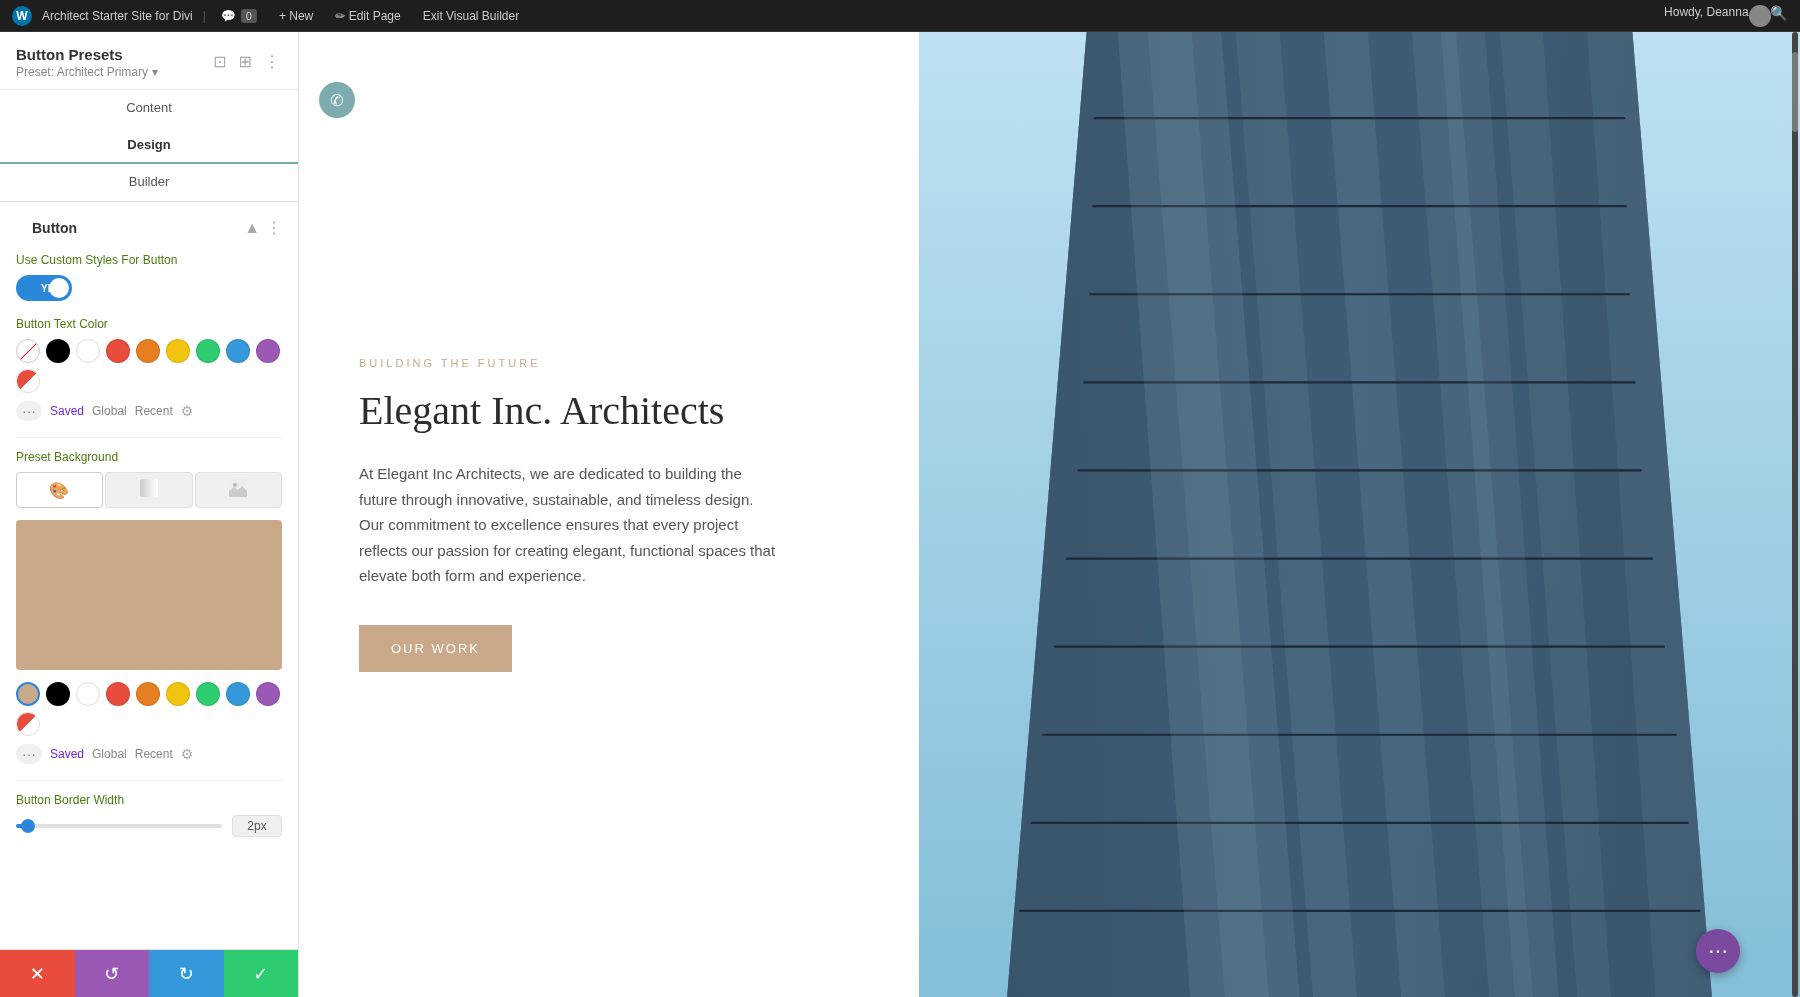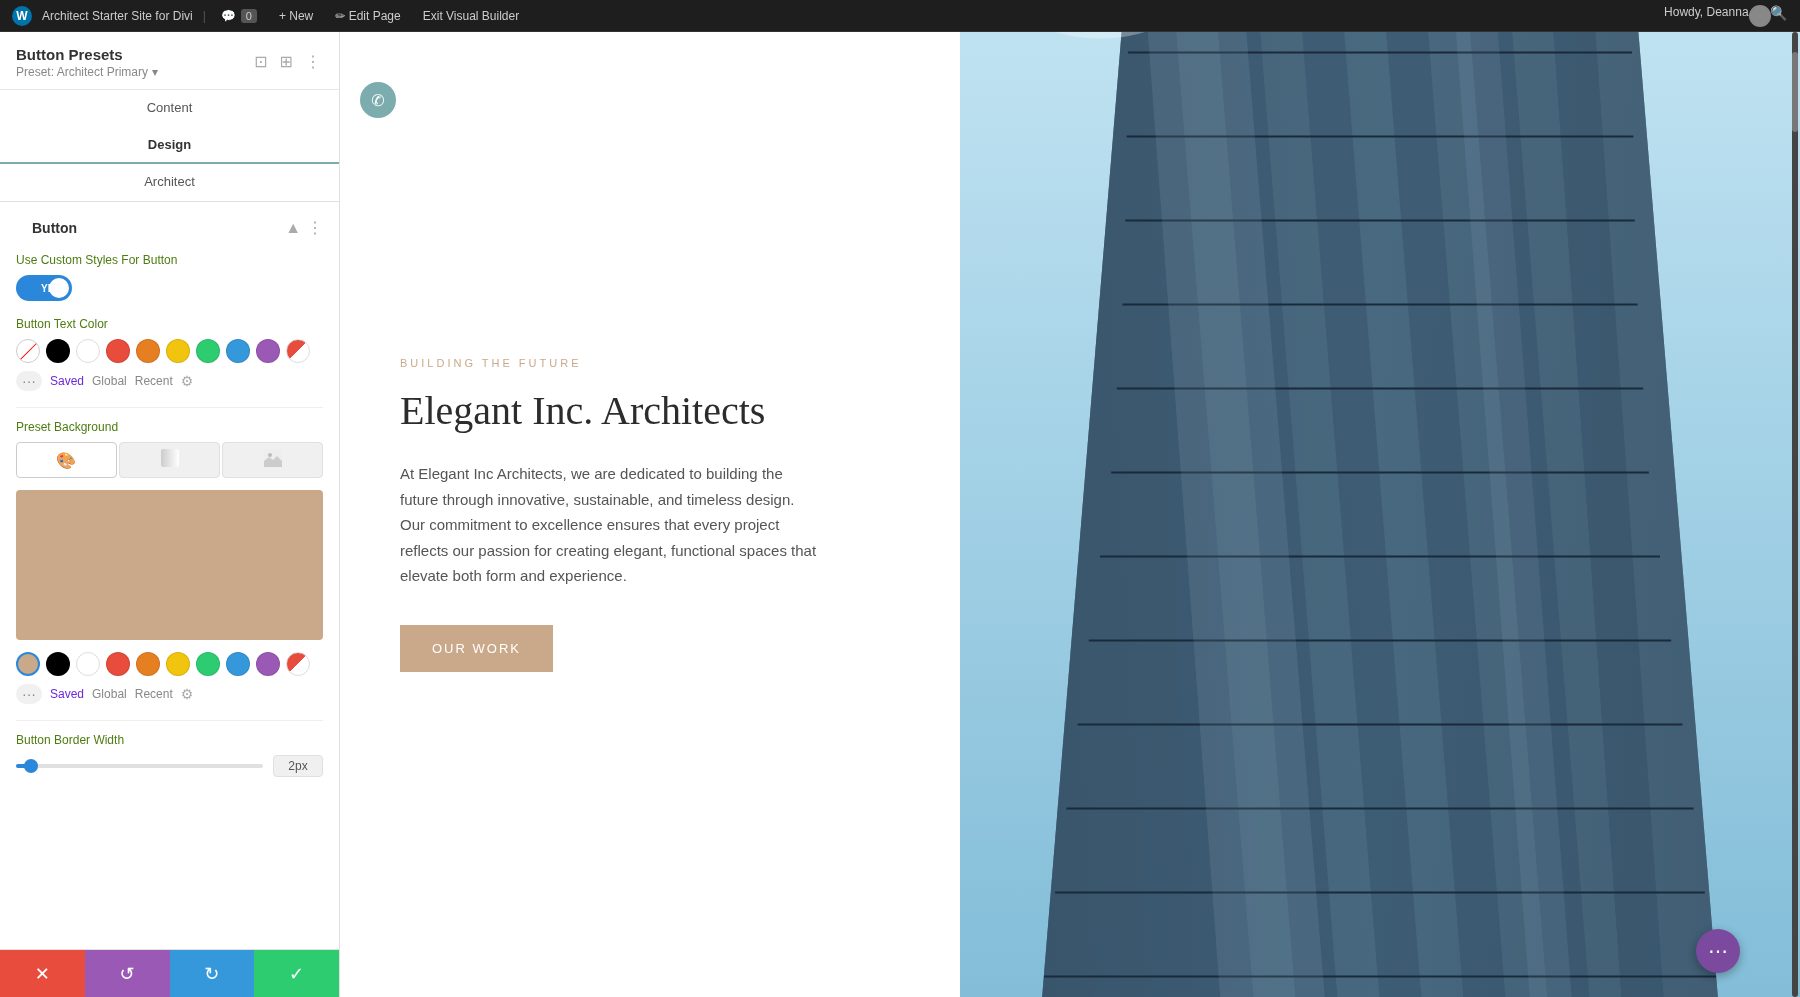--- a/index.html
+++ b/index.html
@@ -60,21 +60,21 @@
 
     
     .main-layout {
       display: flex;
       height: 997px;
       padding-top: 32px;
     }
 
     
     .left-panel {
-      width: 340px;
+      width: 299px;
       background: #ffffff;
       height: calc(997px - 32px);
       display: flex;
       flex-direction: column;
       border-right: 1px solid #e0e0e0;
       flex-shrink: 0;
     }
 
     .panel-header {
       padding: 14px 16px 10px;
@@ -553,21 +553,21 @@
       <div class="panel-icons">
         <span class="panel-icon-btn">⊡</span>
         <span class="panel-icon-btn">⊞</span>
         <span class="panel-icon-btn">⋮</span>
       </div>
     </div>
 
     <div class="panel-tabs">
       <div class="panel-tab">Content</div>
       <div class="panel-tab active">Design</div>
-      <div class="panel-tab">Architect</div>
+      <div class="panel-tab">Builder</div>
     </div>
 
     <div class="panel-body">
 
       <div class="section-header">
         <div class="section-title">Button</div>
         <div class="section-controls">
           <span class="section-toggle">▲</span>
           <span class="section-menu">⋮</span>
         </div>

